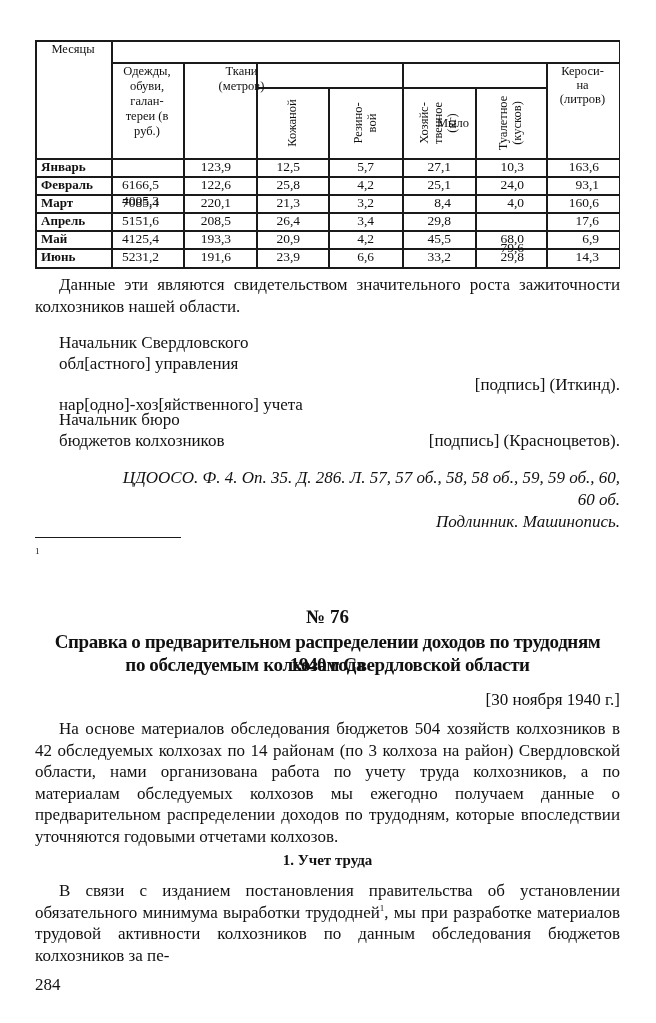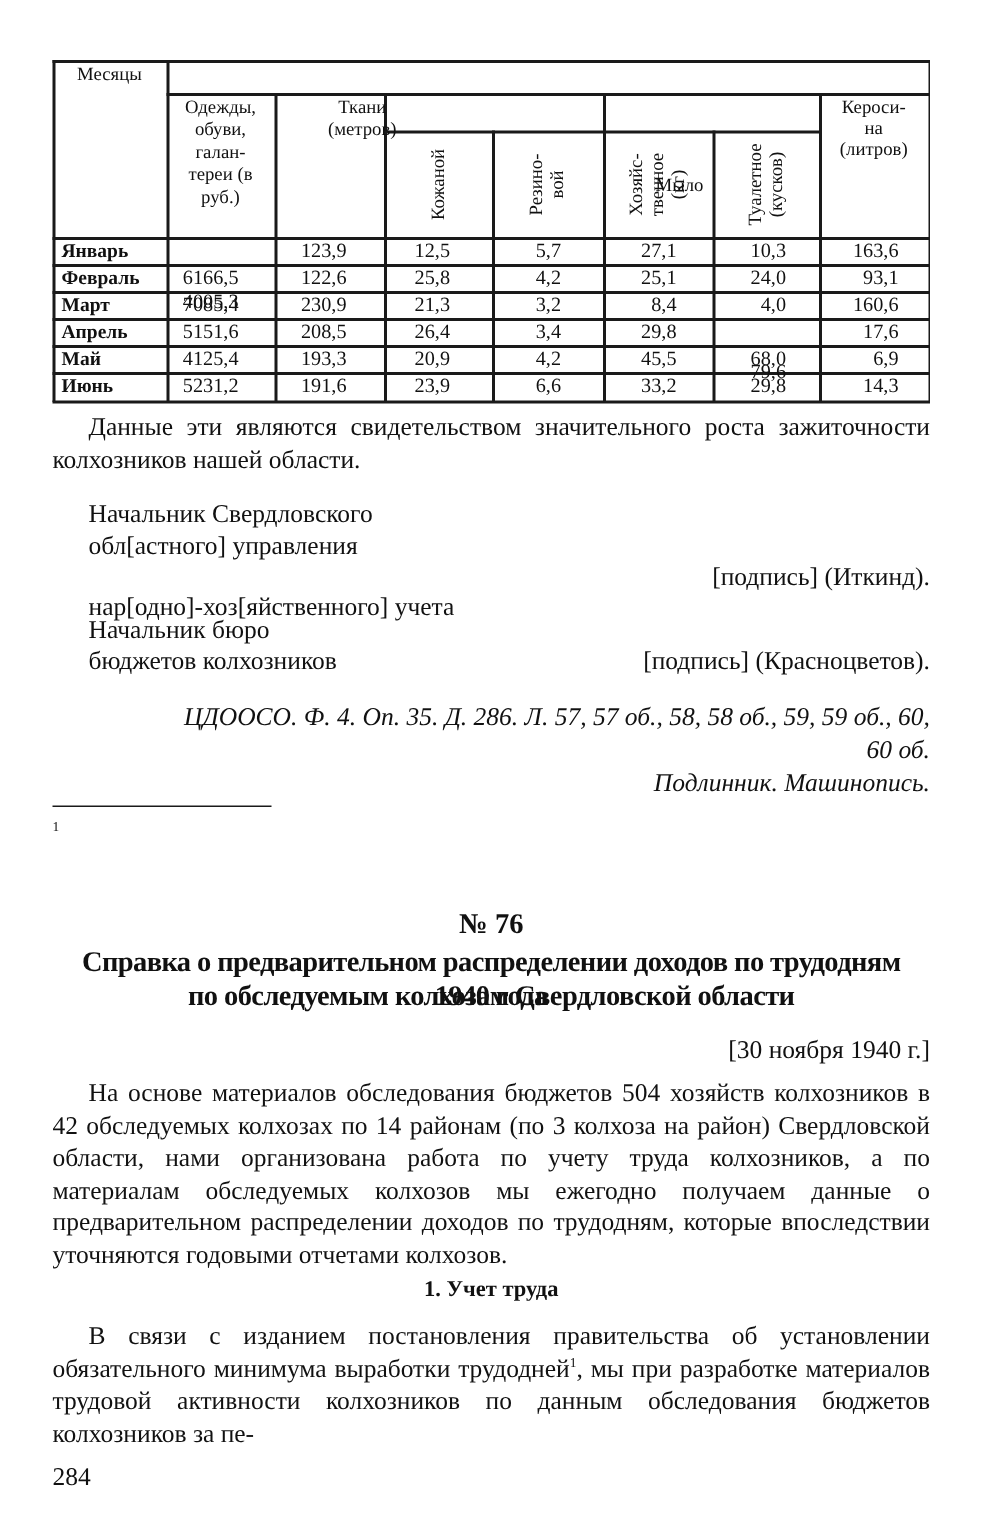--- a/index.html
+++ b/index.html
@@ -109,21 +109,21 @@
         <div class="num" style="top: 136px; right: 389px;">122,6</div>
         <div class="num" style="top: 136px; right: 320px;">25,8</div>
         <div class="num" style="top: 136px; right: 246px;">4,2</div>
         <div class="num" style="top: 136px; right: 169px;">25,1</div>
         <div class="num" style="top: 136px; right: 96px;">24,0</div>
         <div class="num" style="top: 136px; right: 21px;">93,1</div>
       </div>
       <div>
         <div class="month" style="top: 154px;">Март</div>
         <div class="num" style="top: 154px; right: 461px;">7085,4</div>
-        <div class="num" style="top: 154px; right: 389px;">230,9</div>
+        <div class="num" style="top: 154px; right: 389px;">220,1</div>
         <div class="num" style="top: 154px; right: 320px;">21,3</div>
         <div class="num" style="top: 154px; right: 246px;">3,2</div>
         <div class="num" style="top: 154px; right: 169px;">8,4</div>
         <div class="num" style="top: 154px; right: 96px;">4,0</div>
         <div class="num" style="top: 154px; right: 21px;">160,6</div>
       </div>
       <div>
         <div class="month" style="top: 172px;">Апрель</div>
         <div class="num" style="top: 172px; right: 461px;">5151,6</div>
         <div class="num" style="top: 172px; right: 389px;">208,5</div>

